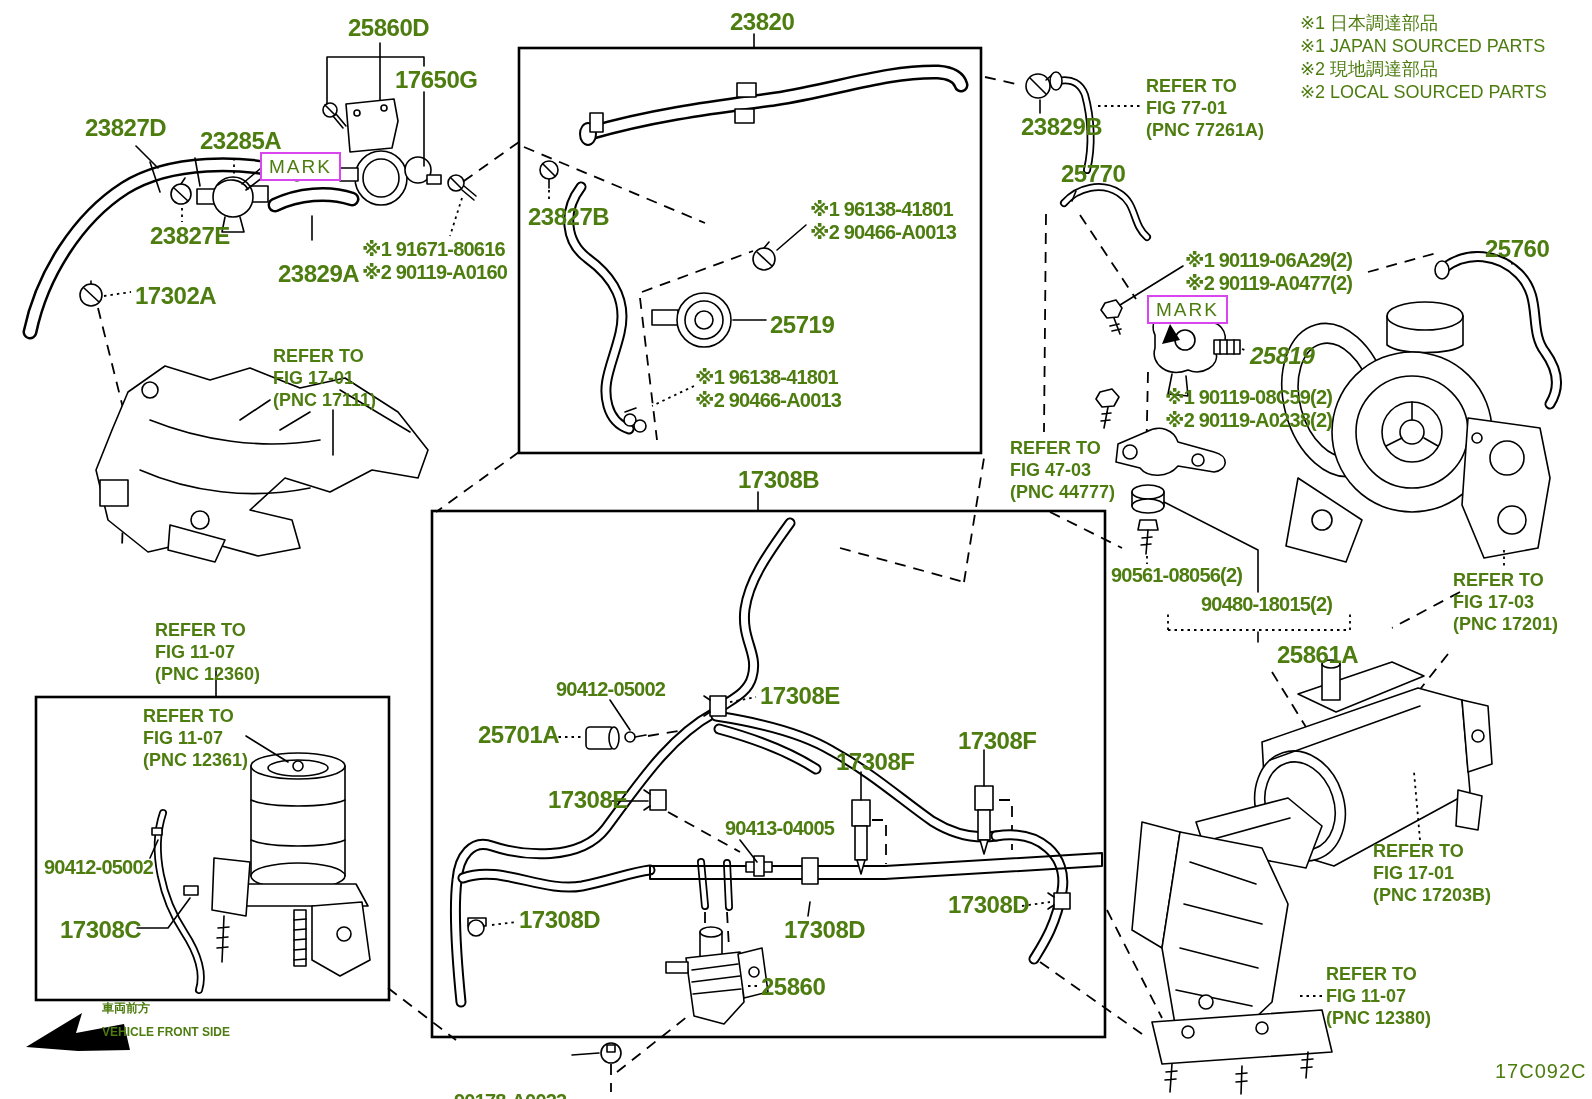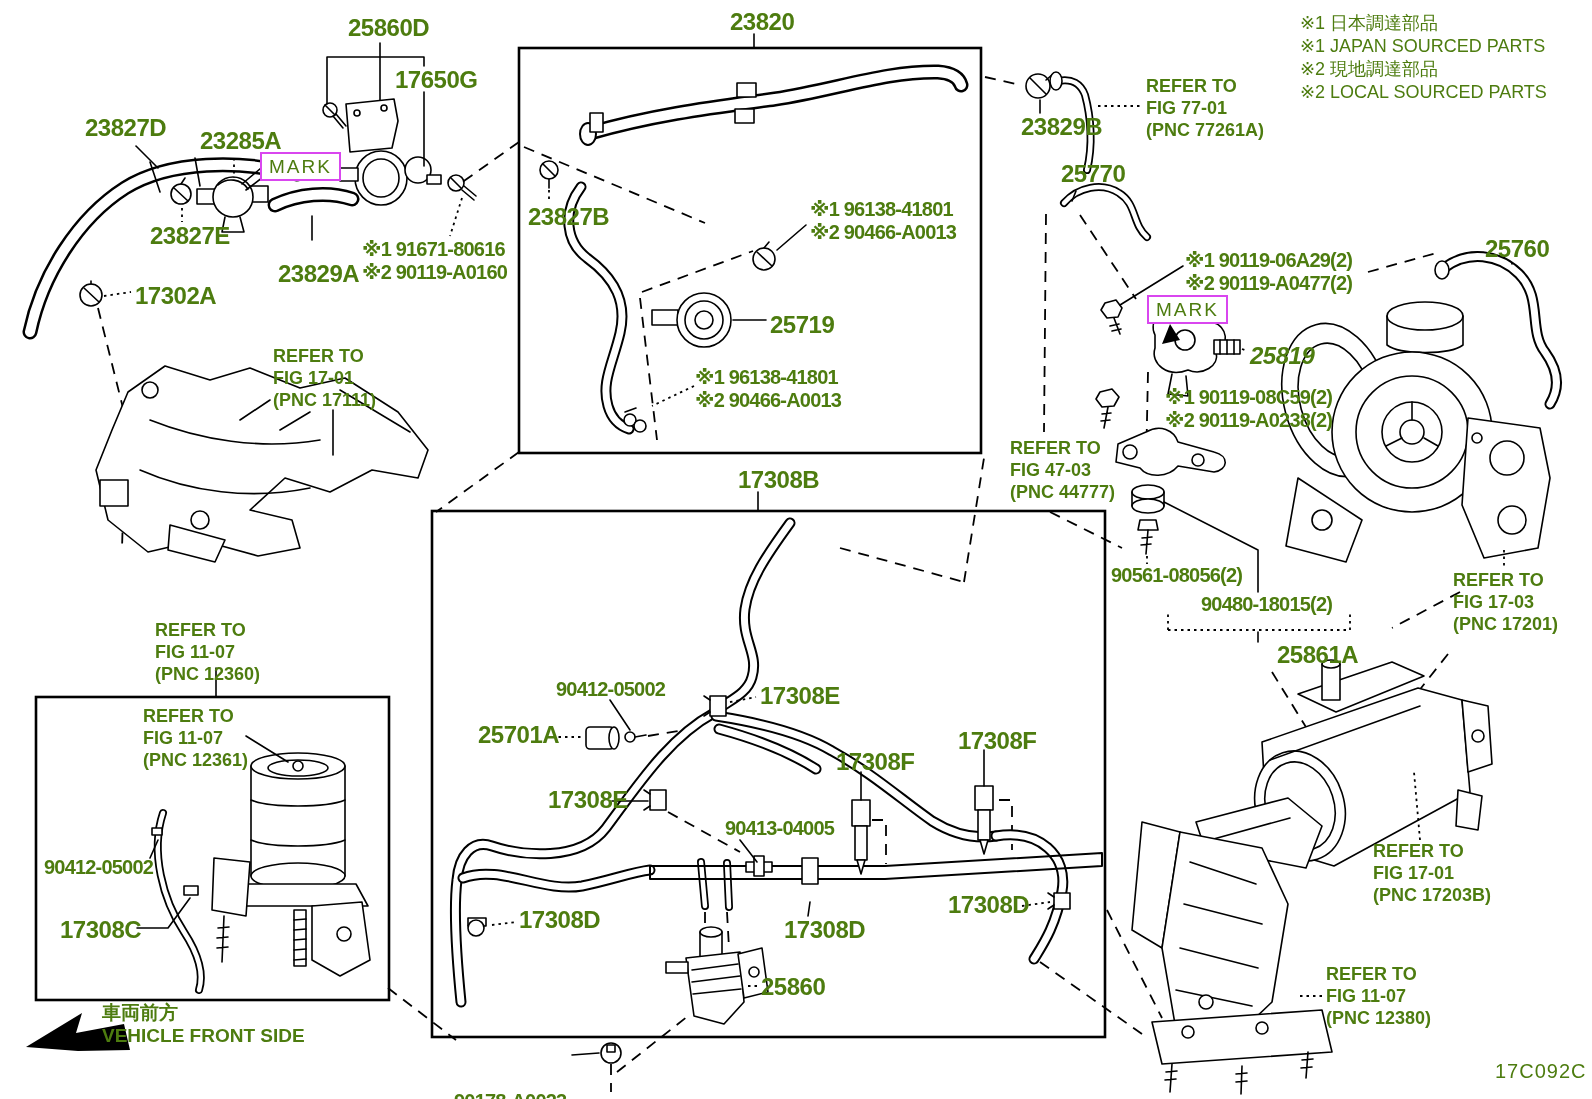--- a/index.html
+++ b/index.html
@@ -6,21 +6,21 @@
   #stage{position:relative;width:1592px;height:1099px;background:#fff;overflow:hidden;
          font-family:"Liberation Sans","DejaVu Sans",sans-serif;color:#4d7c0f}
   svg{position:absolute;left:0;top:0}
   .pl{position:absolute;font-weight:bold;white-space:nowrap;letter-spacing:-0.5px;line-height:1}
   .pl.p{font-size:24px}
   .pl.m{font-size:20px;letter-spacing:-0.8px}
   .note{position:absolute;font-weight:bold;font-size:18px;line-height:22px;white-space:pre;letter-spacing:0}
   .mark{position:absolute;border:2px solid #d946ef;font-weight:normal;font-size:19px;line-height:23px;
         padding:1px 7px;letter-spacing:2px;background:#fff}
   .legend{position:absolute;font-size:18px;line-height:23px;white-space:pre;font-weight:normal}
-  .ft{position:absolute;font-size:19px;font-weight:bold;white-space:nowrap}
+  .ft{position:absolute;font-size:12px;font-weight:bold;white-space:nowrap}
   .code{position:absolute;font-size:20px;font-weight:normal;letter-spacing:1px}
   
   .box{stroke:#000;stroke-width:2.6;fill:none}
   .s2{stroke:#000;stroke-width:2;fill:none;stroke-linecap:round;stroke-linejoin:round}
   .s15{stroke:#000;stroke-width:1.6;fill:none;stroke-linecap:round;stroke-linejoin:round}
   .dsh{stroke:#000;stroke-width:1.8;fill:none;stroke-dasharray:11 8}
   .dt{stroke:#000;stroke-width:1.8;fill:none;stroke-dasharray:2.5 4}
   .to{stroke:#000;stroke-width:15;fill:none;stroke-linecap:round}
   .ti{stroke:#fff;stroke-width:10;fill:none;stroke-linecap:round}
   .to2{stroke:#000;stroke-width:11;fill:none;stroke-linecap:round}

